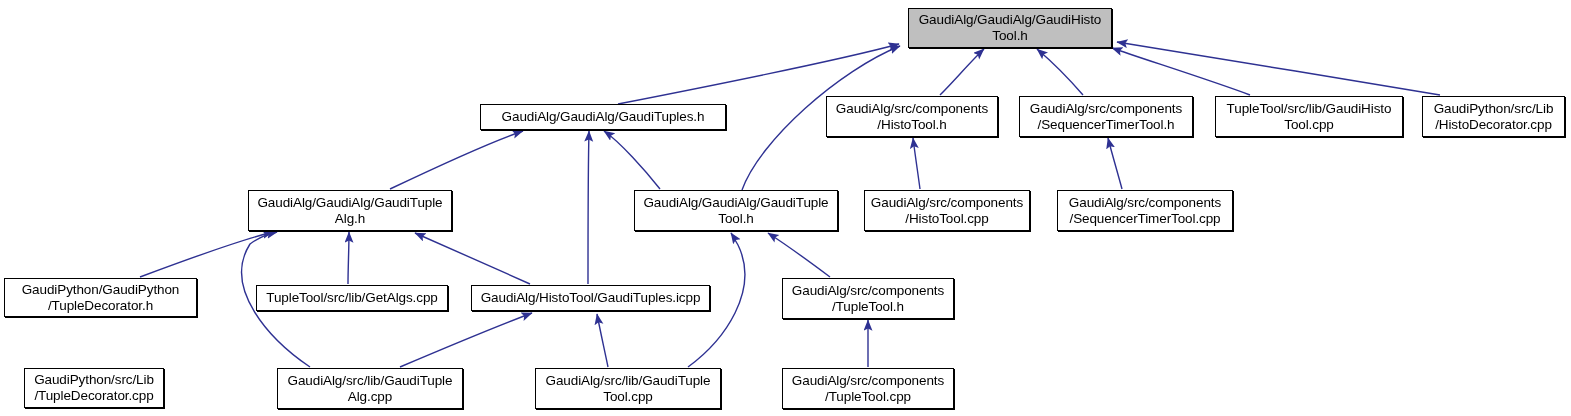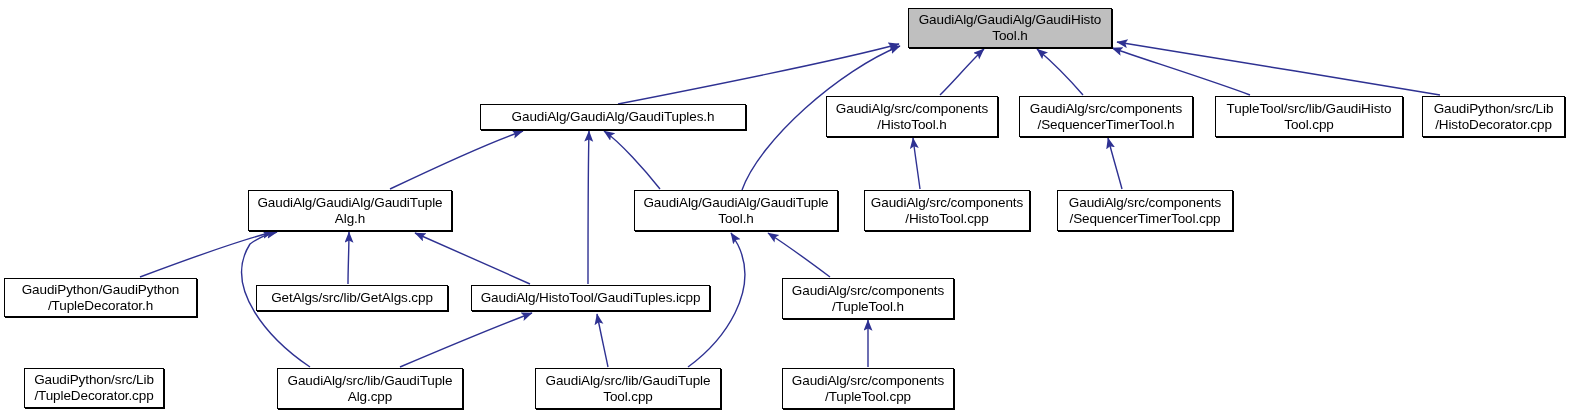--- a/index.html
+++ b/index.html
@@ -79,40 +79,40 @@
         <path d="M 688 367 C 725 340, 760 290, 738 245, 735 240, 733 236, 731 233" fill="none" stroke="#2e3192" stroke-width="1.4" marker-end="url(#arrowhead)"></path>
         <path d="M 830 277 C 810 262, 785 244, 768 233" fill="none" stroke="#2e3192" stroke-width="1.4" marker-end="url(#arrowhead)"></path>
         <path d="M 868 367 C 868 352, 868 335, 868 320" fill="none" stroke="#2e3192" stroke-width="1.4" marker-end="url(#arrowhead)"></path>
         <path d="M 920 189 C 918 174, 915 154, 913 138" fill="none" stroke="#2e3192" stroke-width="1.4" marker-end="url(#arrowhead)"></path>
         <path d="M 1122 189 C 1118 174, 1112 154, 1108 138" fill="none" stroke="#2e3192" stroke-width="1.4" marker-end="url(#arrowhead)"></path>
       </g>
   </svg>
   <div id="node-layer">
       <div class="node root" style="left: 908px; top: 8px; width: 204px; height: 40px;"><span class="node-label">GaudiAlg/GaudiAlg/GaudiHisto
 Tool.h</span></div>
-      <div class="node shadow" style="left: 480px; top: 104px; width: 266px; height: 26px;"><span class="node-label">GaudiAlg/GaudiAlg/GaudiTuples.h</span></div>
+      <div class="node shadow" style="left: 480px; top: 104px; width: 246px; height: 26px;"><span class="node-label">GaudiAlg/GaudiAlg/GaudiTuples.h</span></div>
       <div class="node shadow" style="left: 826px; top: 96px; width: 172px; height: 41px;"><span class="node-label">GaudiAlg/src/components
 /HistoTool.h</span></div>
       <div class="node shadow" style="left: 1019px; top: 96px; width: 174px; height: 41px;"><span class="node-label">GaudiAlg/src/components
 /SequencerTimerTool.h</span></div>
       <div class="node shadow" style="left: 1215px; top: 96px; width: 188px; height: 41px;"><span class="node-label">TupleTool/src/lib/GaudiHisto
 Tool.cpp</span></div>
       <div class="node shadow" style="left: 1422px; top: 96px; width: 143px; height: 41px;"><span class="node-label">GaudiPython/src/Lib
 /HistoDecorator.cpp</span></div>
       <div class="node shadow" style="left: 248px; top: 190px; width: 204px; height: 41px;"><span class="node-label">GaudiAlg/GaudiAlg/GaudiTuple
 Alg.h</span></div>
       <div class="node shadow" style="left: 634px; top: 190px; width: 204px; height: 41px;"><span class="node-label">GaudiAlg/GaudiAlg/GaudiTuple
 Tool.h</span></div>
       <div class="node shadow" style="left: 864px; top: 190px; width: 166px; height: 41px;"><span class="node-label">GaudiAlg/src/components
 /HistoTool.cpp</span></div>
       <div class="node shadow" style="left: 1057px; top: 190px; width: 176px; height: 41px;"><span class="node-label">GaudiAlg/src/components
 /SequencerTimerTool.cpp</span></div>
       <div class="node shadow" style="left: 4px; top: 278px; width: 193px; height: 39px;"><span class="node-label">GaudiPython/GaudiPython
 /TupleDecorator.h</span></div>
-      <div class="node shadow" style="left: 256px; top: 285px; width: 192px; height: 26px;"><span class="node-label">GetAlgs/src/lib/GetAlgs.cpp</span></div>
+      <div class="node shadow" style="left: 256px; top: 285px; width: 192px; height: 26px;"><span class="node-label">TupleTool/src/lib/GetAlgs.cpp</span></div>
       <div class="node shadow" style="left: 471px; top: 285px; width: 239px; height: 26px;"><span class="node-label">GaudiAlg/HistoTool/GaudiTuples.icpp</span></div>
       <div class="node shadow" style="left: 782px; top: 278px; width: 172px; height: 41px;"><span class="node-label">GaudiAlg/src/components
 /TupleTool.h</span></div>
       <div class="node shadow" style="left: 24px; top: 368px; width: 140px; height: 40px;"><span class="node-label">GaudiPython/src/Lib
 /TupleDecorator.cpp</span></div>
       <div class="node shadow" style="left: 277px; top: 368px; width: 186px; height: 41px;"><span class="node-label">GaudiAlg/src/lib/GaudiTuple
 Alg.cpp</span></div>
       <div class="node shadow" style="left: 535px; top: 368px; width: 186px; height: 41px;"><span class="node-label">GaudiAlg/src/lib/GaudiTuple
 Tool.cpp</span></div>
       <div class="node shadow" style="left: 782px; top: 368px; width: 172px; height: 41px;"><span class="node-label">GaudiAlg/src/components

